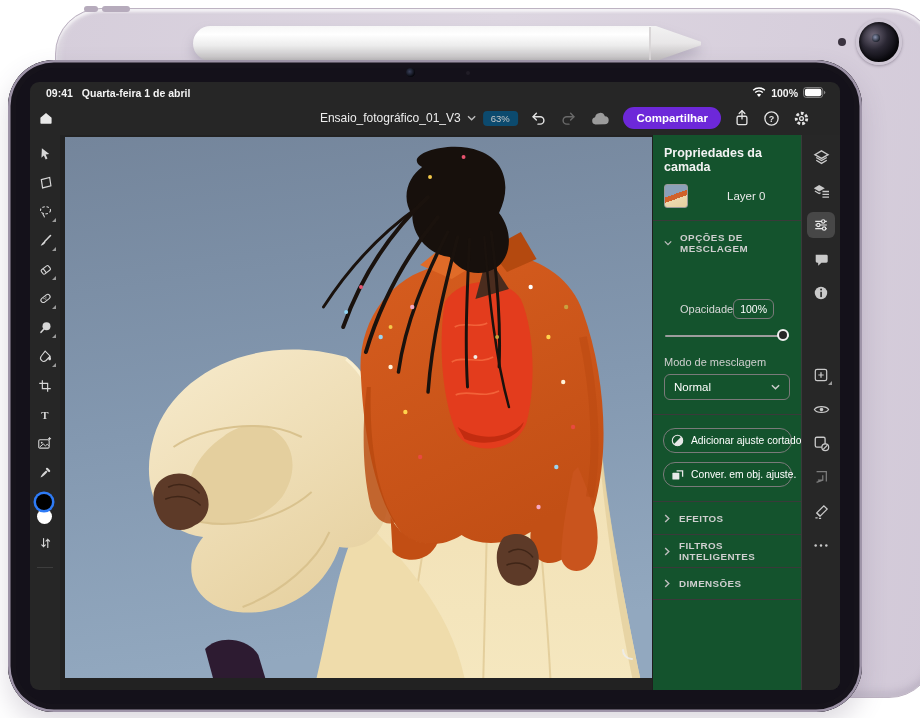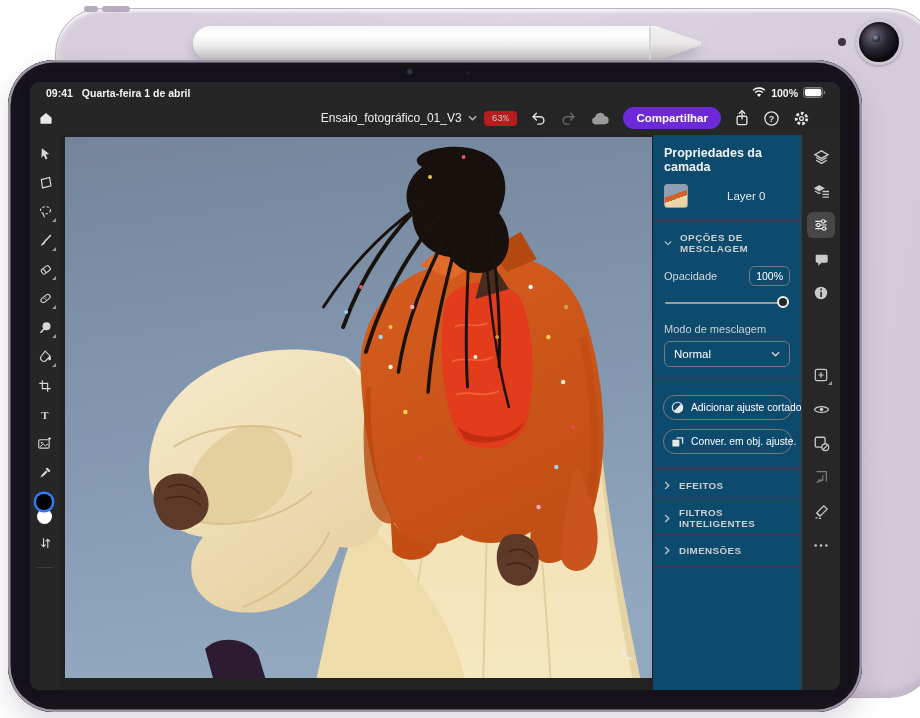--- a/index.html
+++ b/index.html
@@ -47,21 +47,21 @@
   .statusbar{height:19px;display:flex;justify-content:space-between;align-items:center;
     padding:3px 14px 0 16px;font-size:10.5px;font-weight:700;color:#f4f4f4;flex:none;}
   .sb-left{display:flex;gap:9px;align-items:center;}
   .sb-right{display:flex;gap:5px;align-items:center;}
 
   
   .topbar{height:34px;flex:none;display:flex;align-items:center;position:relative;padding-right:30px;}
   .home-btn{width:32px;height:34px;display:flex;align-items:center;justify-content:center;color:#e8e8e8;}
   .title-group{position:absolute;left:48%;transform:translateX(-50%);display:flex;align-items:center;gap:7px;}
   .doc-title{font-size:12px;color:#ededed;display:flex;align-items:center;gap:6px;}
-  .zoom-badge{background:#b91c1c;color:#c6c6c6;border-radius:4px;padding:2px 8px;font-size:9.5px;font-family:Liberation Mono, monospace;}
+  .zoom-badge{background:#0c4a6e;color:#c6c6c6;border-radius:4px;padding:2px 8px;font-size:9.5px;}
   .tb-right{margin-left:auto;display:flex;align-items:center;gap:13px;}
   .icon-btn{display:flex;align-items:center;justify-content:center;color:#e2e2e2;}
   .icon-btn.disabled{color:#6a6a6a;}
   .icon-btn.cloud{color:#9b9b9b;}
   .share-pill{background:#6d28d9;color:#fff;border:none;border-radius:14px;padding:5px 13px;
     font-size:11.5px;font-weight:700;font-family:inherit;}
 
   
   .main{flex:1;display:flex;min-height:0;}
 
@@ -76,30 +76,30 @@
     box-shadow:0 0 0 2.5px #2e7bf6;}
   .tools-div{width:16px;height:1px;background:#3d3d3d;margin-top:9px;}
 
   
   .canvas{flex:1;position:relative;background:#222222;min-width:0;}
   .photo{position:absolute;left:5px;top:2px;right:0;bottom:12px;}
   .photo svg{width:100%;height:100%;display:block;}
   .corner-mark{position:absolute;right:18px;bottom:28px;opacity:.85;}
 
   
-  .panel{width:149px;flex:none;background:#0c4a6e;border-left:1px solid #1e1e1e;
+  .panel{width:149px;flex:none;background:#14532d;border-left:1px solid #1e1e1e;
     display:flex;flex-direction:column;overflow:hidden;}
   .p-title{padding:11px 11px 9px;font-size:12.5px;font-weight:700;color:#f3f3f3;}
   .layer-row{display:flex;align-items:center;gap:10px;padding:1px 11px 12px;}
   .thumb{width:24px;height:24px;border-radius:3px;border:1px solid #9a9a9a;flex:none;
     background:linear-gradient(160deg,#8ba1b9 0%,#8ba1b9 42%,#d0622a 42%,#d0622a 60%,#ecd9ae 60%,#e6d0a0 100%);}
   .layer-name{font-size:11.5px;color:#eaeaea;padding-left:29px;}
   .sect-head{display:flex;align-items:center;gap:8px;padding:11px 11px;border-top:1px solid #3a3a3a;
     font-size:9.8px;font-weight:700;letter-spacing:.5px;color:#cfcfcf;}
-  .opacity-row{display:flex;justify-content:space-between;align-items:center;padding:1px 11px 7px;}
+  .opacity-row{display:flex;justify-content:center;align-items:center;padding:1px 11px 7px;margin-top:33px;}
   .opacity-label{font-size:11px;color:#d8d8d8;}
   .val-chip{border:1px solid #7a7a7a;border-radius:6px;padding:3px 6px;font-size:10.5px;color:#fff;}
   .slider{position:relative;height:14px;margin:3px 12px 13px;}
   .track{position:absolute;left:0;right:0;top:6px;height:2px;background:#9d9d9d;border-radius:1px;}
   .knob{position:absolute;right:0;top:0;width:12px;height:12px;border:2px solid #f2f2f2;border-radius:50%;background:#272727;}
   .field-label{padding:0 11px 6px;font-size:11px;color:#cfcfcf;}
   .select{margin:0 11px 14px;height:26px;border:1px solid #7a7a7a;border-radius:6px;display:flex;
     align-items:center;justify-content:space-between;padding:0 9px;font-size:11.5px;color:#fff;}
   .btn-group{border-top:1px solid #3a3a3a;padding:13px 0 5px;}
   .p-btn{margin:0 10px 9px;height:25px;border:1px solid #7a7a7a;border-radius:12px;background:none;

